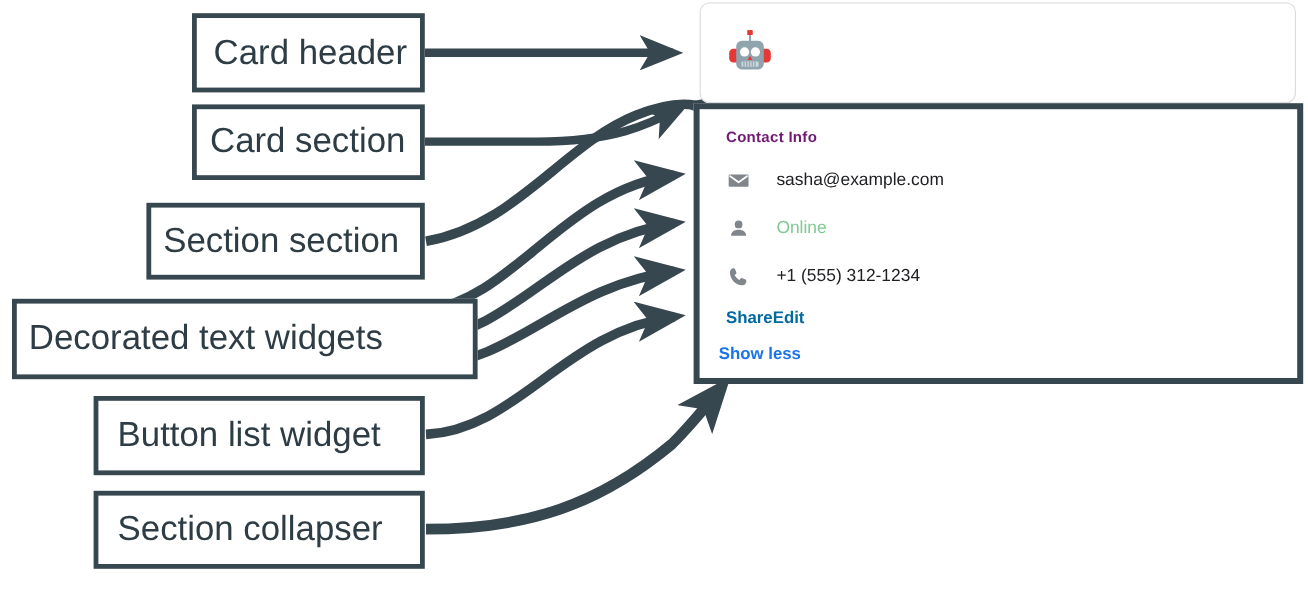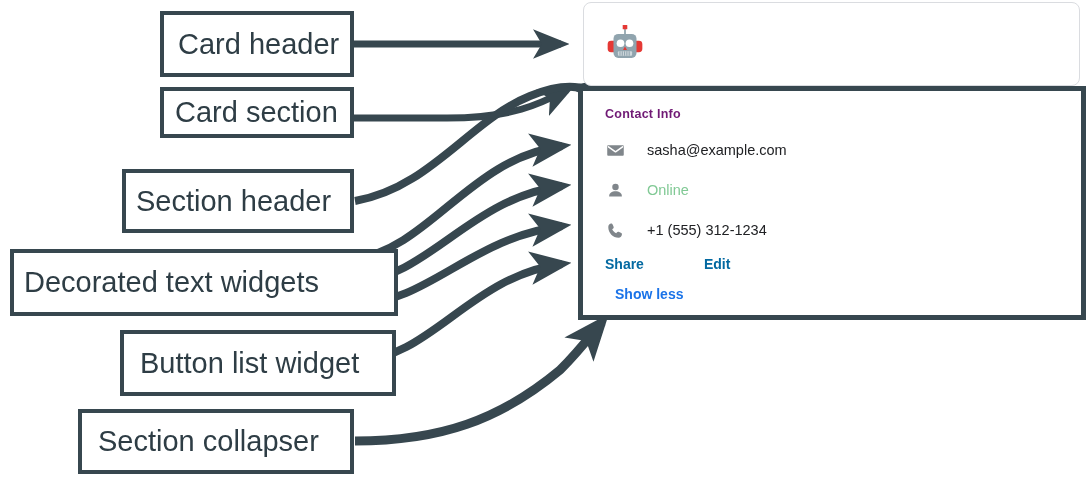--- a/index.html
+++ b/index.html
@@ -27,27 +27,27 @@
   .labelbox span{
     color:#2e3d45;
     font-size:29px;
     line-height:1;
     white-space:nowrap;
     padding-left:12px;
     padding-right:12px;
   }
   .lb-card-header   {left:160px;top:11px; width:194px;height:66px;}
   .lb-card-header span{padding-left:14px;}
-  .lb-card-section  {left:160px;top:87px; width:194px;height:51px;}
+  .lb-card-section  {left:160px;top:87px; width:194px;height:63px;}
   .lb-card-section span{padding-left:11px;}
   .lb-section-header{left:122px;top:169px;width:232px;height:64px;}
   .lb-section-header span{padding-left:10px;}
   .lb-decorated     {left:10px; top:249px;width:388px;height:67px;}
   .lb-decorated span{padding-left:10px;}
-  .lb-buttonlist    {left:78px; top:330px;width:276px;height:66px;margin-left:42px;}
+  .lb-buttonlist    {left:78px; top:330px;width:276px;height:66px;}
   .lb-buttonlist span{padding-left:16px;}
   .lb-collapser     {left:78px; top:409px;width:276px;height:65px;}
   .lb-collapser span{padding-left:16px;}
 
   
   #card-header-box{
     position:absolute;
     left:583px;top:2px;width:497px;height:84px;
     background:#ffffff;
     border:1px solid #dadce0;
@@ -90,23 +90,23 @@
   .row .rtext{margin-left:22px;font-size:14.5px;color:#202124;line-height:1;}
   #row-email{top:48px;}
   #row-status{top:88px;}
   #row-phone {top:128px;}
   #row-status .rtext{color:#81c995;}
 
   #button-row{position:absolute;left:22px;top:166px;display:flex;align-items:center;}
   #button-row .btn{
     font-size:14px;font-weight:bold;color:#0369a1;line-height:1;cursor:pointer;
   }
-  #btn-edit{margin-left:60px;}
+  #btn-edit{}
   #collapser{
-    position:absolute;left:32px;top:196px;
+    position:absolute;left:16px;top:196px;
     font-size:14px;font-weight:bold;color:#1a73e8;line-height:1;cursor:pointer;
   }
 </style>
 </head>
 <body>
 
 <div id="stage">
 
   <svg id="connectors" viewBox="0 0 1090 494">
     <defs>
@@ -132,21 +132,21 @@
     <path d="M355,441 C440,441 500,420 560,370 C578,352 592,334 602,322" fill="none" stroke="#37474f" stroke-width="9" marker-end="url(#arrowhead)"></path>
   </svg>
 
   <div class="labelbox lb-card-header">
     <span>Card header</span>
   </div>
   <div class="labelbox lb-card-section">
     <span>Card section</span>
   </div>
   <div class="labelbox lb-section-header">
-    <span>Section header</span>
+    <span>Section section</span>
   </div>
   <div class="labelbox lb-decorated">
     <span>Decorated text widgets</span>
   </div>
   <div class="labelbox lb-buttonlist">
     <span>Button list widget</span>
   </div>
   <div class="labelbox lb-collapser">
     <span>Section collapser</span>
   </div>

